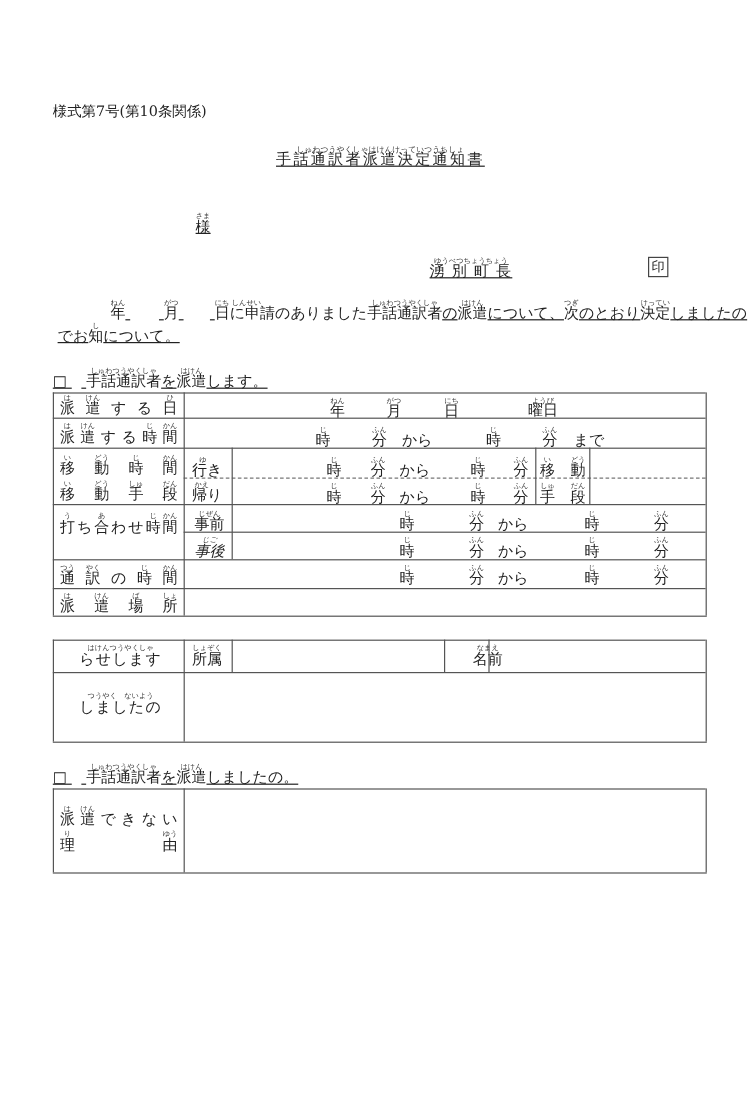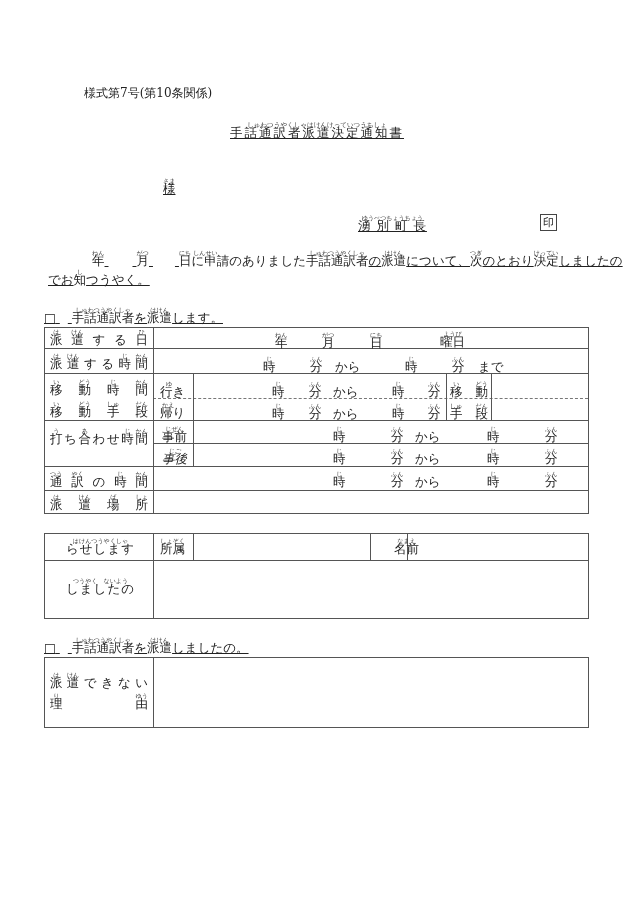--- a/index.html
+++ b/index.html
@@ -3,21 +3,21 @@
 <meta charset="utf-8">
 <style>
   html,body{margin:0;padding:0;background:#fff;}
   body{width:630px;height:915px;position:relative;overflow:hidden;
        font-family:"DejaVu Serif","Liberation Serif",serif;color:#222;}
   .abs{position:absolute;}
   .rb{display:inline-block;text-align:center;position:relative;}
   .rb .rt{position:absolute;left:50%;transform:translateX(-50%);top:-8px;
           font-size:6px;white-space:nowrap;color:#333;letter-spacing:0;}
   .t13{font-size:12.5px;line-height:14px;text-decoration:underline;}
-  .t12{font-size:12px;line-height:14px;margin-left:40px;}
+  .t12{font-size:12px;line-height:14px;}
   .line{position:absolute;background:#555;}
   .hl{height:1px;}
   .vl{width:1px;}
   .dash{position:absolute;height:0;border-top:1px dashed #777;}
   .lbl{position:absolute;font-size:12.5px;line-height:14px;white-space:nowrap;}
   .spread{display:flex;justify-content:space-between;}
 </style>
 </head>
 <body>
 
@@ -38,21 +38,21 @@
 <div class="abs" style="left:540px;top:214px;width:15px;height:15px;border:1px solid #444;font-size:11px;line-height:15px;text-align:center;">印</div>
 
 <div class="abs t13" style="left:92px;top:254px;white-space:nowrap;">
   <span class="rb"><span class="rt">ねん</span><span>年</span></span>
   <span style="display:inline-block;width:24px"></span>
   <span class="rb"><span class="rt">がつ</span><span>月</span></span>
   <span style="display:inline-block;width:22px"></span>
   <span class="rb"><span class="rt" style="left:0;transform:none;">にち しんせい</span><span>日に申請のありました</span></span><span class="rb"><span class="rt">しゅわつうやくしゃ</span><span>手話通訳者</span></span><span>の</span><span class="rb"><span class="rt">はけん</span><span>派遣</span></span><span>について、</span><span class="rb"><span class="rt">つぎ</span><span>次</span></span><span>のとおり</span><span class="rb"><span class="rt">けってい</span><span>決定</span></span><span>しましたの</span>
 </div>
 <div class="abs t13" style="left:48px;top:273px;white-space:nowrap;">
-  <span>でお</span><span class="rb"><span class="rt">し</span><span>知</span></span><span>つうやく。</span>
+  <span>でお</span><span class="rb"><span class="rt">し</span><span>知</span></span><span>について。</span>
 </div>
 
 <div class="abs t13" style="left:44px;top:311px;white-space:nowrap;">
   <span>□</span>
   <span style="display:inline-block;width:8px"></span>
   <span class="rb"><span class="rt">しゅわつうやくしゃ</span><span>手話通訳者</span></span><span>を</span><span class="rb"><span class="rt">はけん</span><span>派遣</span></span><span>します。</span>
 </div>
 
 <div>
   <div class="line hl" style="left:44px;top:327px;width:544px;"></div>

